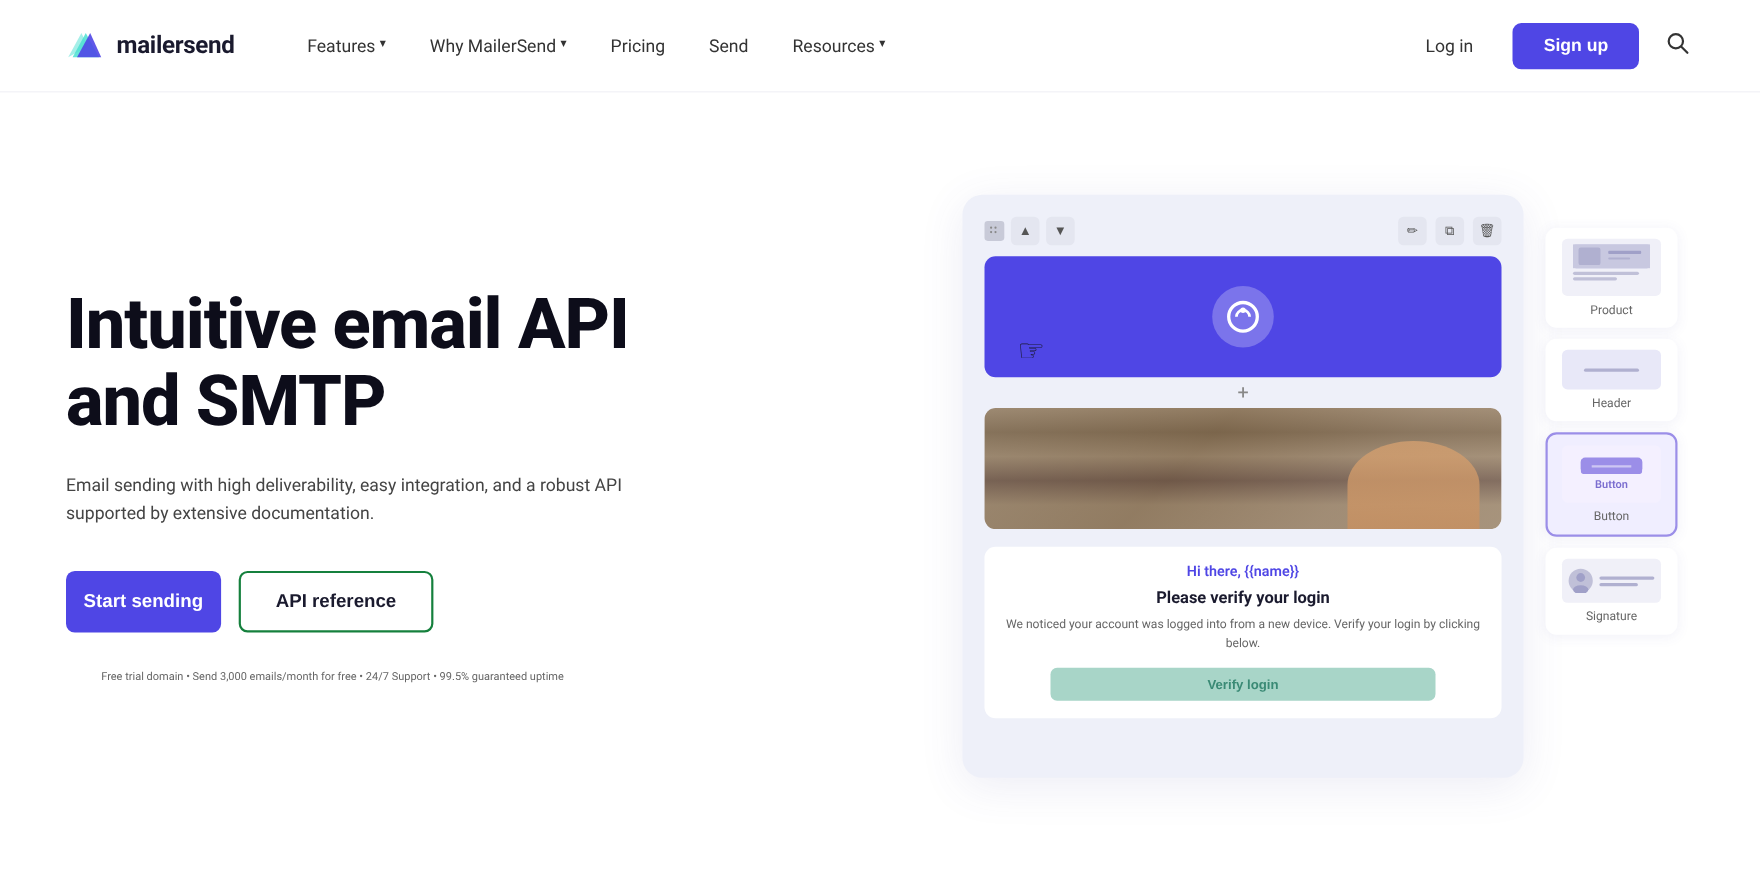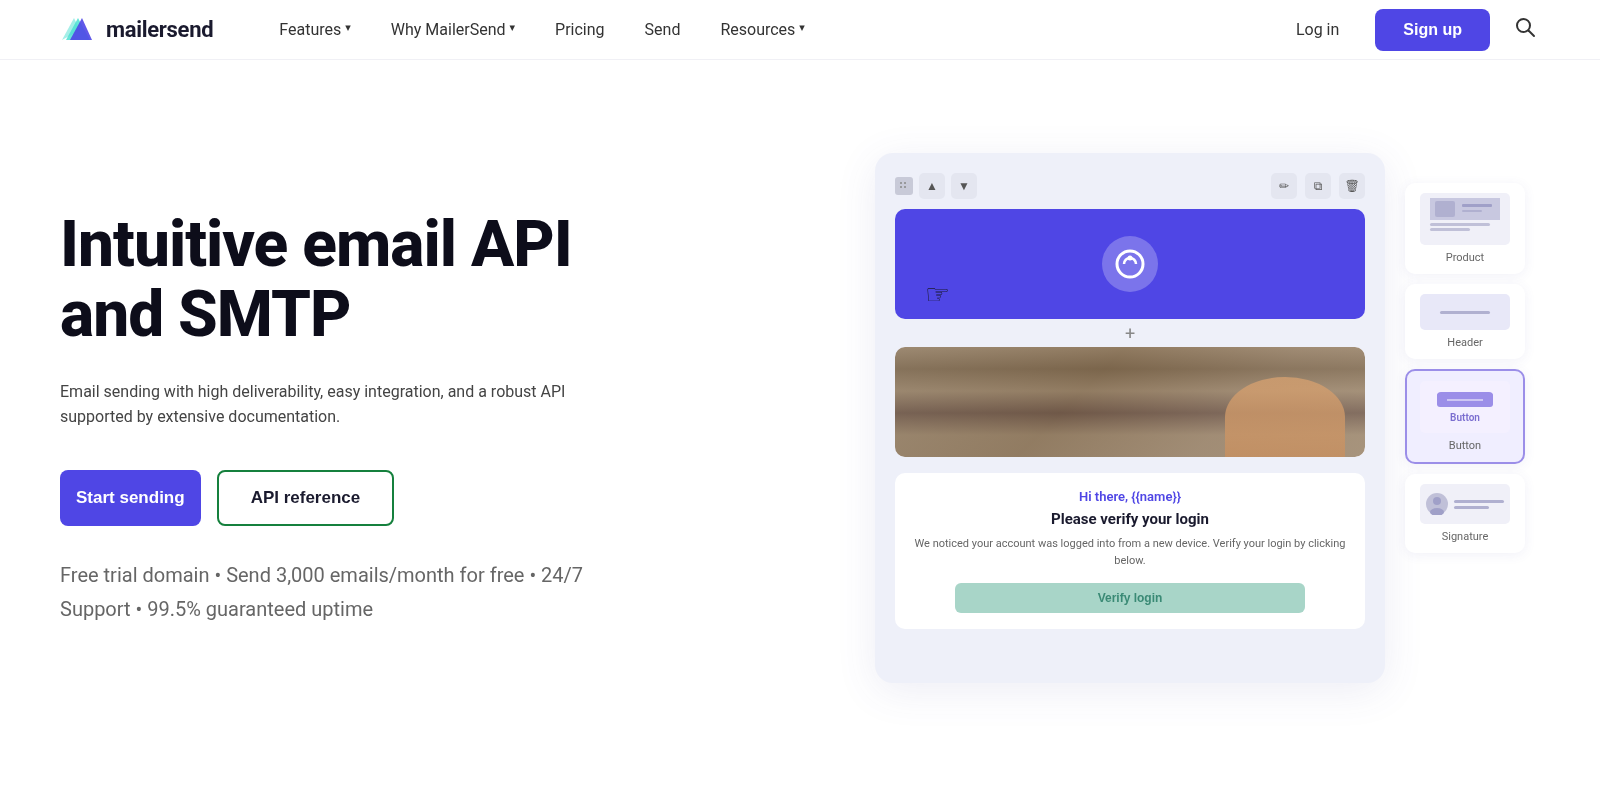--- a/index.html
+++ b/index.html
@@ -9,21 +9,21 @@
       color: #1a1a2e;
       width: 1600px;
       min-height: 796px;
       overflow-x: hidden;
     }
     
     nav {
       display: flex;
       align-items: center;
       padding: 0 60px;
-      height: 60px;
+      height: 84px;
       border-bottom: 1px solid #f0f0f5;
       background: #fff;
       position: sticky;
       top: 0;
       z-index: 100;
     }
     .logo-wrap {
       display: flex;
       align-items: center;
       gap: 10px;
@@ -141,23 +141,24 @@
       background: #fff;
       color: #1a1a2e;
       border: 2px solid #15803d;
       border-radius: 8px;
       font-size: 17px;
       font-weight: 600;
       padding: 16px 32px;
       cursor: pointer;
     }
     .hero-tagline {
-      font-size: 20px;
+      font-size: 10px;
       color: #666;
       line-height: 1.7;
+      margin-left: 32px;
     }
 
     
     .hero-right {
       flex: 1;
       display: flex;
       align-items: center;
       justify-content: center;
       position: relative;
       min-height: 580px;

